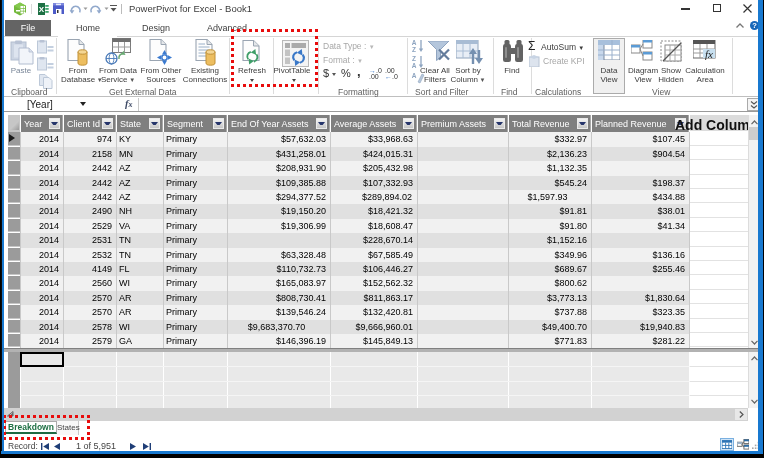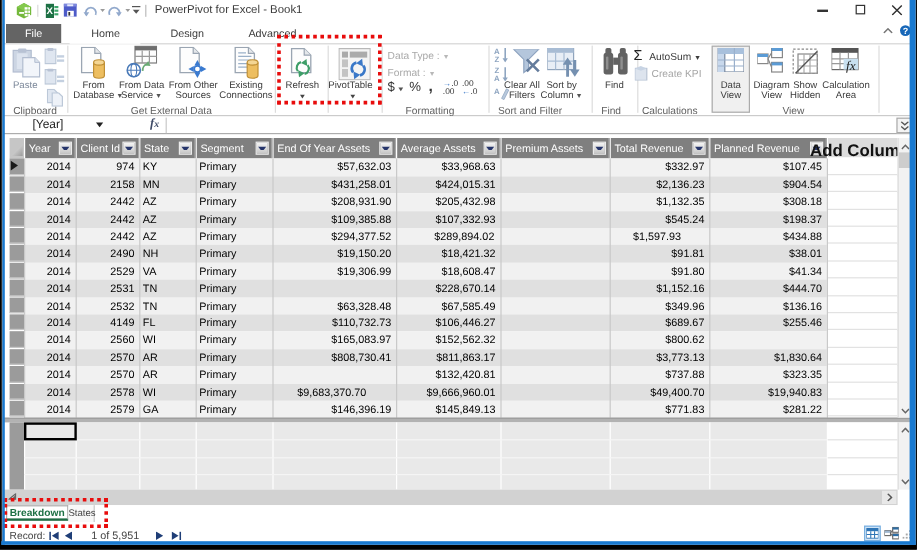--- a/index.html
+++ b/index.html
@@ -427,21 +427,20 @@
 <div class="dc" style="position:absolute;top:147px;height:14px;line-height:14px;left:329px;width:83px;text-align:right">$424,015.31</div>
 <div class="dc" style="position:absolute;top:147px;height:14px;line-height:14px;left:507px;width:79px;text-align:right">$2,136.23</div>
 <div class="dc" style="position:absolute;top:147px;height:14px;line-height:14px;left:590px;width:94px;text-align:right">$904.54</div>
 <div class="dc" style="position:absolute;top:161px;height:15px;line-height:15px;left:19px;width:39px;text-align:right">2014</div>
 <div class="dc" style="position:absolute;top:161px;height:15px;line-height:15px;left:62px;width:49px;text-align:right">2442</div>
 <div class="dc" style="position:absolute;top:161px;height:15px;line-height:15px;left:118px;width:44px;text-align:left">AZ</div>
 <div class="dc" style="position:absolute;top:161px;height:15px;line-height:15px;left:165px;width:61px;text-align:left">Primary</div>
 <div class="dc" style="position:absolute;top:161px;height:15px;line-height:15px;left:226px;width:99px;text-align:right">$208,931.90</div>
 <div class="dc" style="position:absolute;top:161px;height:15px;line-height:15px;left:329px;width:83px;text-align:right">$205,432.98</div>
 <div class="dc" style="position:absolute;top:161px;height:15px;line-height:15px;left:507px;width:79px;text-align:right">$1,132.35</div>
-<div class="dc" style="position:absolute;top:161px;height:15px;line-height:15px;left:590px;width:94px;text-align:right">$308.18</div>
 <div class="dc" style="position:absolute;top:176px;height:14px;line-height:14px;left:19px;width:39px;text-align:right">2014</div>
 <div class="dc" style="position:absolute;top:176px;height:14px;line-height:14px;left:62px;width:49px;text-align:right">2442</div>
 <div class="dc" style="position:absolute;top:176px;height:14px;line-height:14px;left:118px;width:44px;text-align:left">AZ</div>
 <div class="dc" style="position:absolute;top:176px;height:14px;line-height:14px;left:165px;width:61px;text-align:left">Primary</div>
 <div class="dc" style="position:absolute;top:176px;height:14px;line-height:14px;left:226px;width:99px;text-align:right">$109,385.88</div>
 <div class="dc" style="position:absolute;top:176px;height:14px;line-height:14px;left:329px;width:83px;text-align:right">$107,332.93</div>
 <div class="dc" style="position:absolute;top:176px;height:14px;line-height:14px;left:507px;width:79px;text-align:right">$545.24</div>
 <div class="dc" style="position:absolute;top:176px;height:14px;line-height:14px;left:590px;width:94px;text-align:right">$198.37</div>
 <div class="dc" style="position:absolute;top:190px;height:14px;line-height:14px;left:19px;width:39px;text-align:right">2014</div>
 <div class="dc" style="position:absolute;top:190px;height:14px;line-height:14px;left:62px;width:49px;text-align:right">2442</div>
@@ -466,21 +465,20 @@
 <div class="dc" style="position:absolute;top:219px;height:14px;line-height:14px;left:226px;width:99px;text-align:right">$19,306.99</div>
 <div class="dc" style="position:absolute;top:219px;height:14px;line-height:14px;left:329px;width:83px;text-align:right">$18,608.47</div>
 <div class="dc" style="position:absolute;top:219px;height:14px;line-height:14px;left:507px;width:79px;text-align:right">$91.80</div>
 <div class="dc" style="position:absolute;top:219px;height:14px;line-height:14px;left:590px;width:94px;text-align:right">$41.34</div>
 <div class="dc" style="position:absolute;top:233px;height:15px;line-height:15px;left:19px;width:39px;text-align:right">2014</div>
 <div class="dc" style="position:absolute;top:233px;height:15px;line-height:15px;left:62px;width:49px;text-align:right">2531</div>
 <div class="dc" style="position:absolute;top:233px;height:15px;line-height:15px;left:118px;width:44px;text-align:left">TN</div>
 <div class="dc" style="position:absolute;top:233px;height:15px;line-height:15px;left:165px;width:61px;text-align:left">Primary</div>
 <div class="dc" style="position:absolute;top:233px;height:15px;line-height:15px;left:329px;width:83px;text-align:right">$228,670.14</div>
 <div class="dc" style="position:absolute;top:233px;height:15px;line-height:15px;left:507px;width:79px;text-align:right">$1,152.16</div>
-<div class="dc" style="position:absolute;top:233px;height:15px;line-height:15px;left:590px;width:94px;text-align:right">$444.70</div>
 <div class="dc" style="position:absolute;top:248px;height:14px;line-height:14px;left:19px;width:39px;text-align:right">2014</div>
 <div class="dc" style="position:absolute;top:248px;height:14px;line-height:14px;left:62px;width:49px;text-align:right">2532</div>
 <div class="dc" style="position:absolute;top:248px;height:14px;line-height:14px;left:118px;width:44px;text-align:left">TN</div>
 <div class="dc" style="position:absolute;top:248px;height:14px;line-height:14px;left:165px;width:61px;text-align:left">Primary</div>
 <div class="dc" style="position:absolute;top:248px;height:14px;line-height:14px;left:226px;width:99px;text-align:right">$63,328.48</div>
 <div class="dc" style="position:absolute;top:248px;height:14px;line-height:14px;left:329px;width:83px;text-align:right">$67,585.49</div>
 <div class="dc" style="position:absolute;top:248px;height:14px;line-height:14px;left:507px;width:79px;text-align:right">$349.96</div>
 <div class="dc" style="position:absolute;top:248px;height:14px;line-height:14px;left:590px;width:94px;text-align:right">$136.16</div>
 <div class="dc" style="position:absolute;top:262px;height:14px;line-height:14px;left:19px;width:39px;text-align:right">2014</div>
 <div class="dc" style="position:absolute;top:262px;height:14px;line-height:14px;left:62px;width:49px;text-align:right">4149</div>
@@ -502,20 +500,21 @@
 <div class="dc" style="position:absolute;top:291px;height:14px;line-height:14px;left:118px;width:44px;text-align:left">AR</div>
 <div class="dc" style="position:absolute;top:291px;height:14px;line-height:14px;left:165px;width:61px;text-align:left">Primary</div>
 <div class="dc" style="position:absolute;top:291px;height:14px;line-height:14px;left:226px;width:99px;text-align:right">$808,730.41</div>
 <div class="dc" style="position:absolute;top:291px;height:14px;line-height:14px;left:329px;width:83px;text-align:right">$811,863.17</div>
 <div class="dc" style="position:absolute;top:291px;height:14px;line-height:14px;left:507px;width:79px;text-align:right">$3,773.13</div>
 <div class="dc" style="position:absolute;top:291px;height:14px;line-height:14px;left:590px;width:94px;text-align:right">$1,830.64</div>
 <div class="dc" style="position:absolute;top:305px;height:15px;line-height:15px;left:19px;width:39px;text-align:right">2014</div>
 <div class="dc" style="position:absolute;top:305px;height:15px;line-height:15px;left:62px;width:49px;text-align:right">2570</div>
 <div class="dc" style="position:absolute;top:305px;height:15px;line-height:15px;left:118px;width:44px;text-align:left">AR</div>
 <div class="dc" style="position:absolute;top:305px;height:15px;line-height:15px;left:165px;width:61px;text-align:left">Primary</div>
+<div class="dc" style="position:absolute;top:305px;height:15px;line-height:15px;left:226px;width:99px;text-align:right">$139,546.24</div>
 <div class="dc" style="position:absolute;top:305px;height:15px;line-height:15px;left:329px;width:83px;text-align:right">$132,420.81</div>
 <div class="dc" style="position:absolute;top:305px;height:15px;line-height:15px;left:507px;width:79px;text-align:right">$737.88</div>
 <div class="dc" style="position:absolute;top:305px;height:15px;line-height:15px;left:590px;width:94px;text-align:right">$323.35</div>
 <div class="dc" style="position:absolute;top:320px;height:14px;line-height:14px;left:19px;width:39px;text-align:right">2014</div>
 <div class="dc" style="position:absolute;top:320px;height:14px;line-height:14px;left:62px;width:49px;text-align:right">2578</div>
 <div class="dc" style="position:absolute;top:320px;height:14px;line-height:14px;left:118px;width:44px;text-align:left">WI</div>
 <div class="dc" style="position:absolute;top:320px;height:14px;line-height:14px;left:165px;width:61px;text-align:left">Primary</div>
 <div class="dc" style="position:absolute;top:320px;height:14px;line-height:14px;left:226px;width:99px;text-align:center">$9,683,370.70</div>
 <div class="dc" style="position:absolute;top:320px;height:14px;line-height:14px;left:329px;width:83px;text-align:right">$9,666,960.01</div>
 <div class="dc" style="position:absolute;top:320px;height:14px;line-height:14px;left:507px;width:79px;text-align:right">$49,400.70</div>

